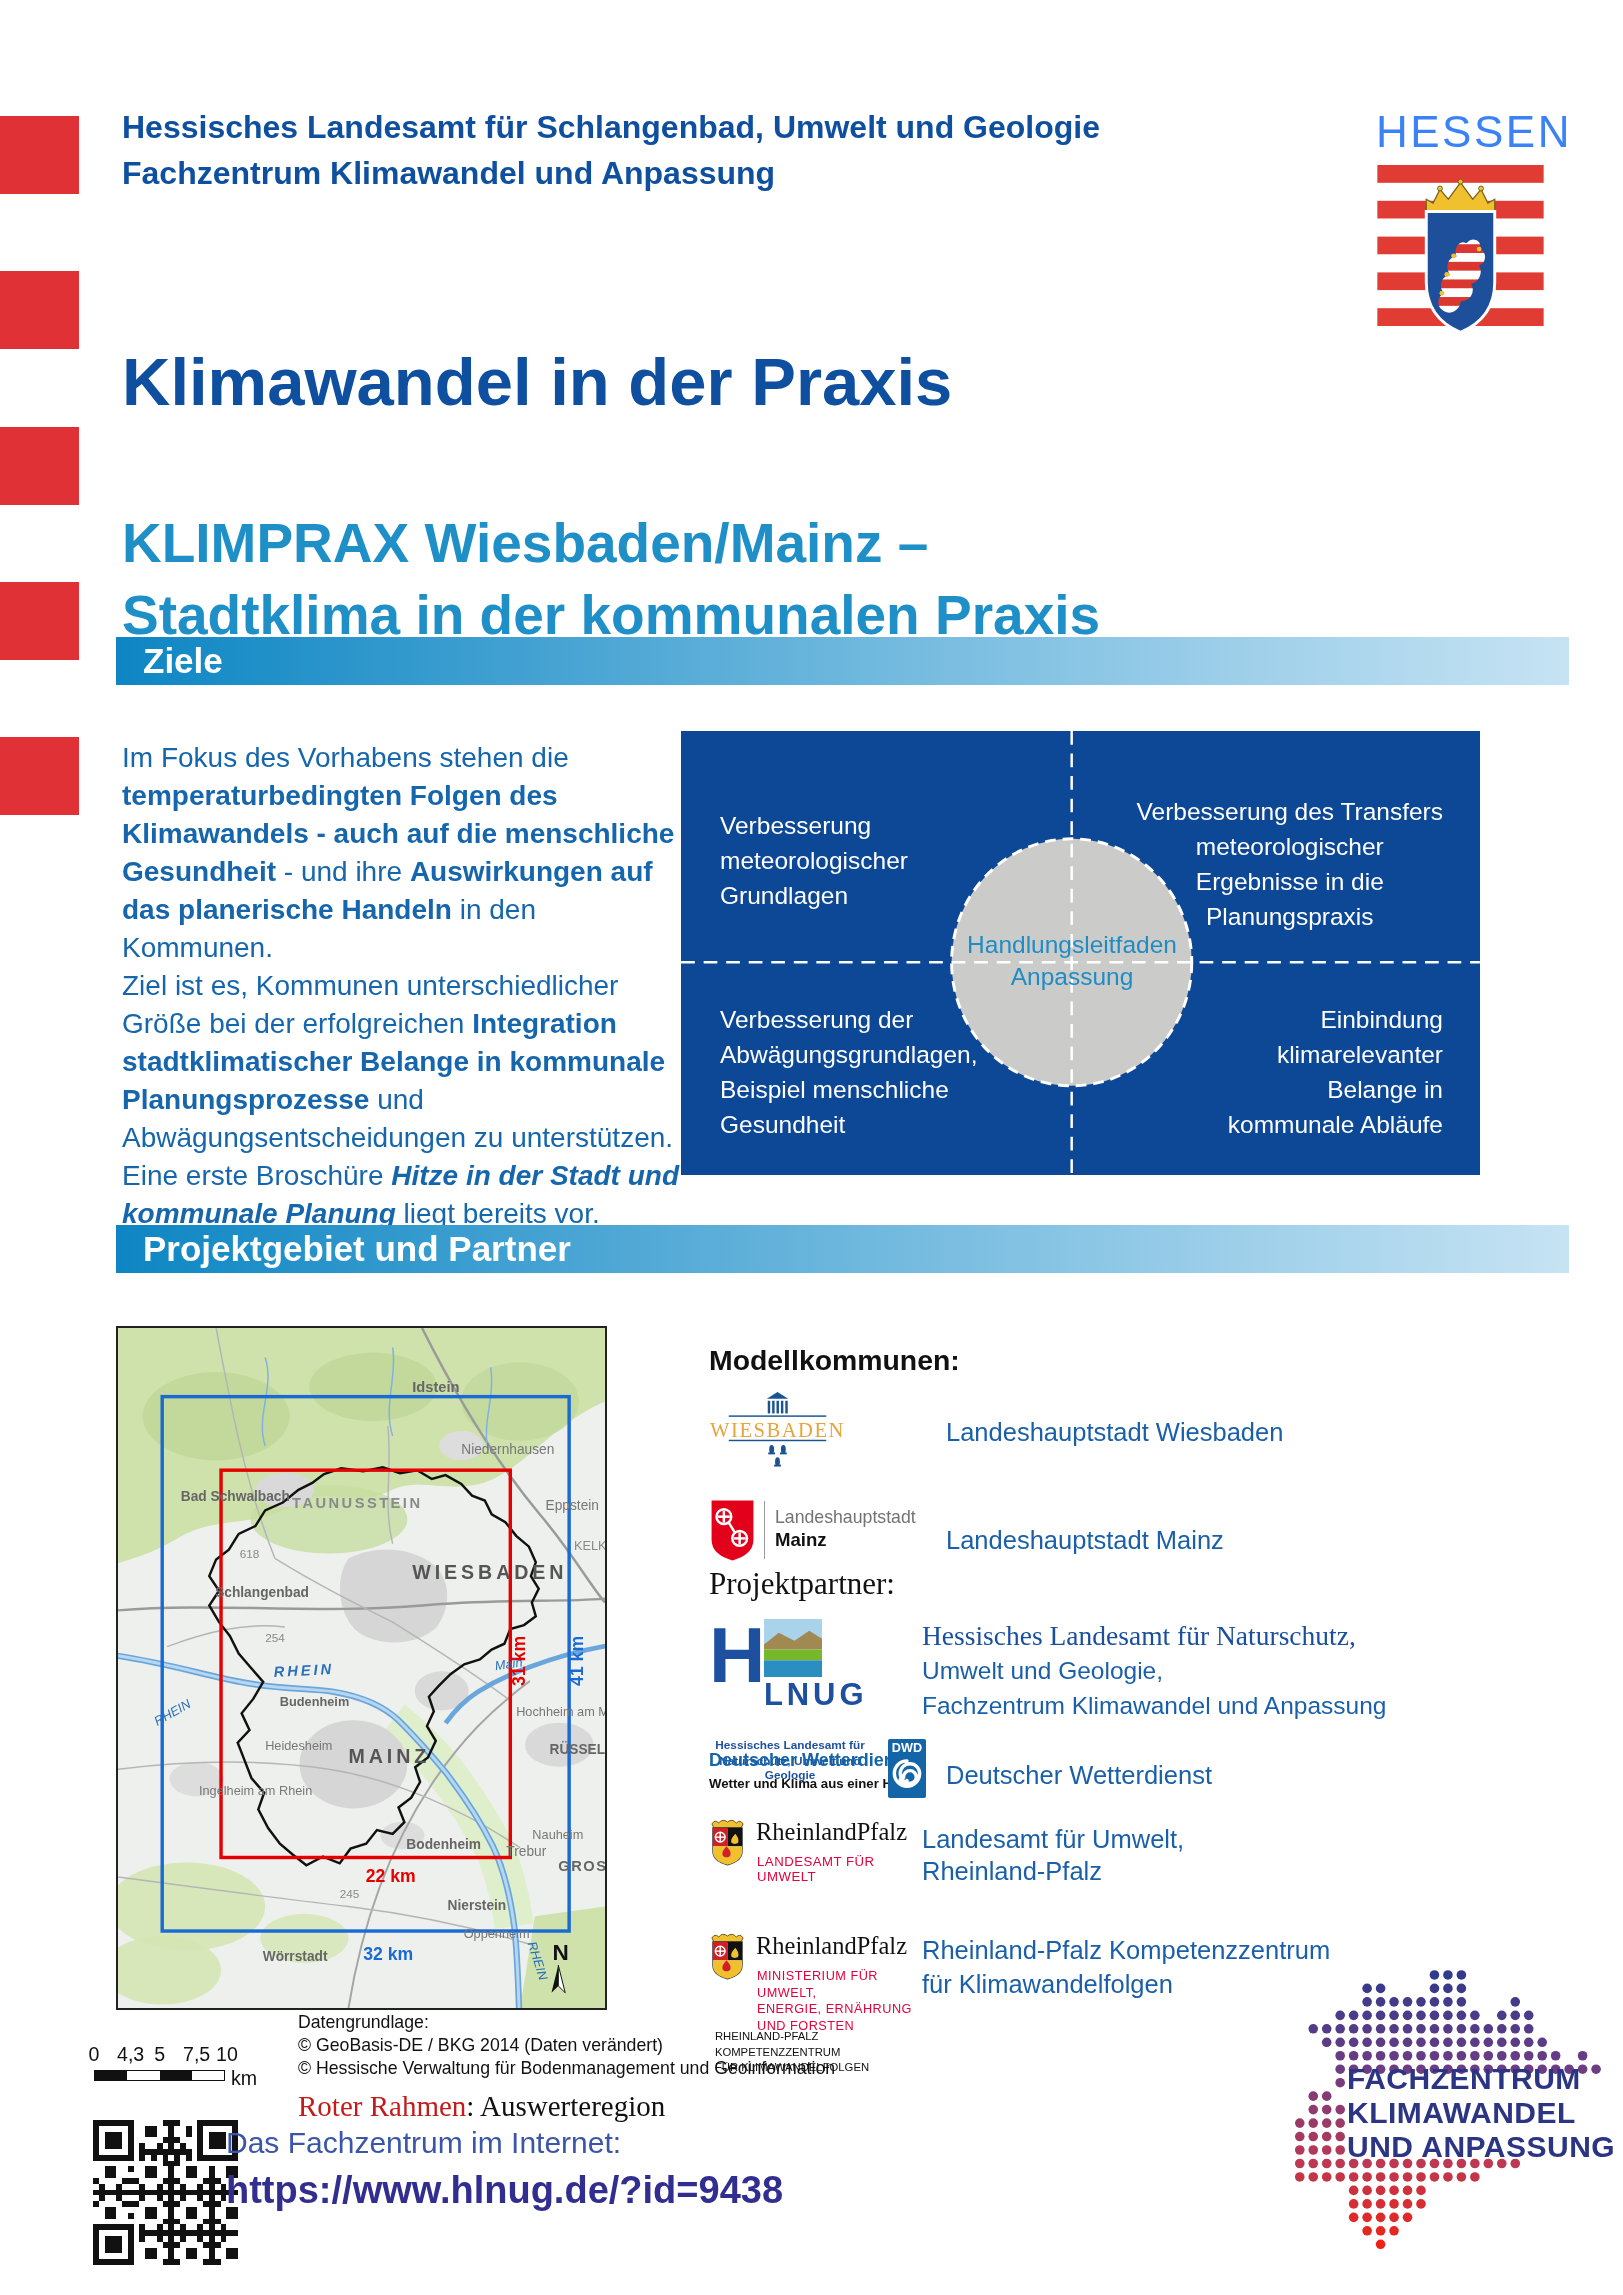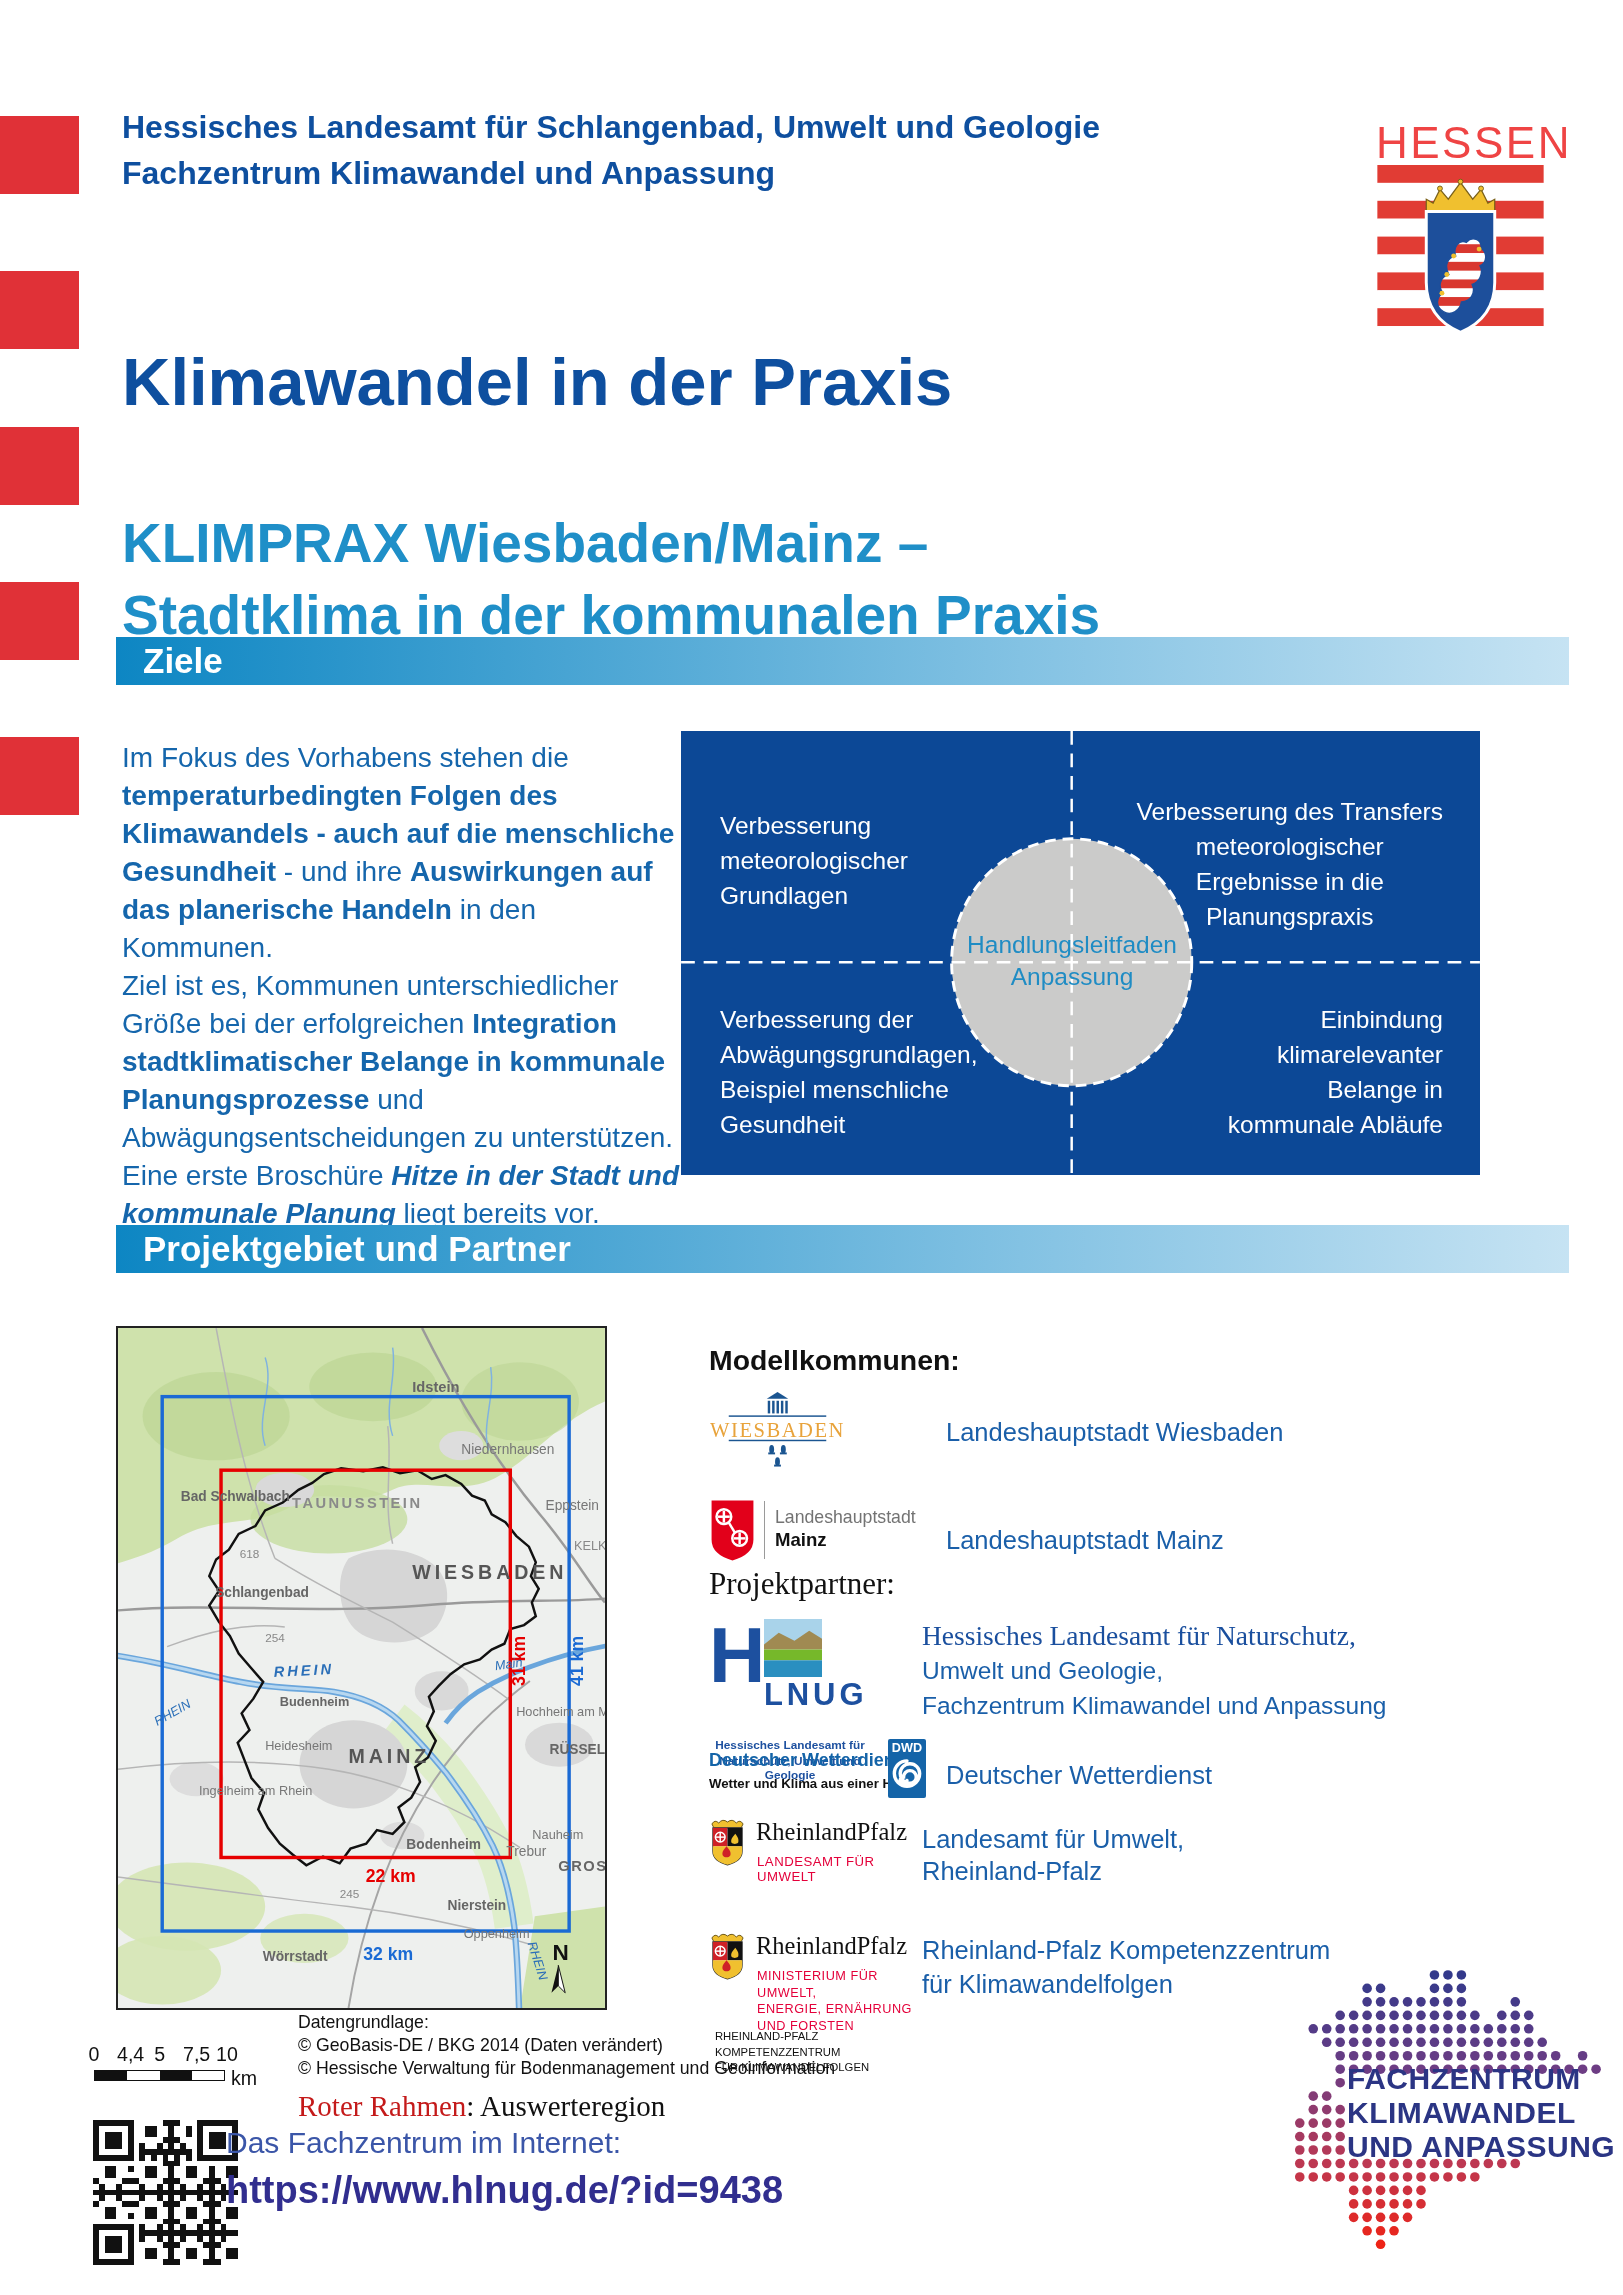--- a/index.html
+++ b/index.html
@@ -27,21 +27,21 @@
   <div class="redstripe" style="top:271px"></div>
   <div class="redstripe" style="top:427px"></div>
   <div class="redstripe" style="top:582px"></div>
   <div class="redstripe" style="top:737px"></div>
 
   <div class="abs" style="left:122px;top:104px;font-size:32px;font-weight:bold;color:#0e4f9f;line-height:46px">
     <div>Hessisches Landesamt für Schlangenbad, Umwelt und Geologie</div>
     <div>Fachzentrum Klimawandel und Anpassung</div>
   </div>
 
-  <div class="abs" style="left:1376px;top:118px;width:170px;font-size:44px;color:#ef4444;letter-spacing:2.5px">HESSEN</div>
+  <div class="abs" style="left:1376px;top:107px;width:170px;font-size:44px;color:#3b82f6;letter-spacing:2.5px">HESSEN</div>
   <svg class="abs" style="left:1377px;top:165px" width="167" height="179" viewBox="0 0 340 366">
     <g>
       <rect x="0" y="0" width="340" height="36.6" fill="#e13c34"></rect>
       <rect x="0" y="36.6" width="340" height="36.6" fill="#ffffff"></rect>
       <rect x="0" y="73.2" width="340" height="36.6" fill="#e13c34"></rect>
       <rect x="0" y="109.8" width="340" height="36.6" fill="#ffffff"></rect>
       <rect x="0" y="146.4" width="340" height="36.6" fill="#e13c34"></rect>
       <rect x="0" y="183" width="340" height="36.6" fill="#ffffff"></rect>
       <rect x="0" y="219.6" width="340" height="36.6" fill="#e13c34"></rect>
       <rect x="0" y="256.2" width="340" height="36.6" fill="#ffffff"></rect>
@@ -207,21 +207,21 @@
           <text x="80" y="812" font-size="26" fill="#2b6fb8" font-style="italic" transform="rotate(-30 80 812)">RHEIN</text>
           <text x="835" y="1255" font-size="26" fill="#2b6fb8" font-style="italic" transform="rotate(72 835 1255)">RHEIN</text>
           <text x="770" y="698" font-size="26" fill="#2b6fb8" font-style="italic" transform="rotate(-8 770 698)">Main</text>
         </g>
     </svg>
   </div>
 
   <div class="abs" style="left:94px;top:2043px;width:206px;height:49px">
     <div id="scalebar-ticks" class="abs" style="left:0;top:0;width:206px;height:23.5px;font-size:19.6px;color:#111">
         <div class="abs" style="left: -9.8px; top: 0px; width: 19.6px; text-align: center;">0</div>
-        <div class="abs" style="left: 23px; top: 0px; width: 19.6px; text-align: center;">4,4</div>
+        <div class="abs" style="left: 23px; top: 0px; width: 19.6px; text-align: center;">4,3</div>
         <div class="abs" style="left: 56px; top: 0px; width: 19.6px; text-align: center;">5</div>
         <div class="abs" style="left: 89px; top: 0px; width: 19.6px; text-align: center;">7,5</div>
         <div class="abs" style="left: 122px; top: 0px; width: 19.6px; text-align: center;">10</div>
       </div>
     <div class="abs" style="left:0;top:26.5px;width:131px;height:11.8px;border:1px solid #111;box-sizing:border-box;display:flex">
       <div style="flex:1;background:#111"></div>
         <div style="flex:1;background:#fff"></div>
       <div style="flex:1;background:#111"></div>
         <div style="flex:1;background:#fff"></div>
     </div>

